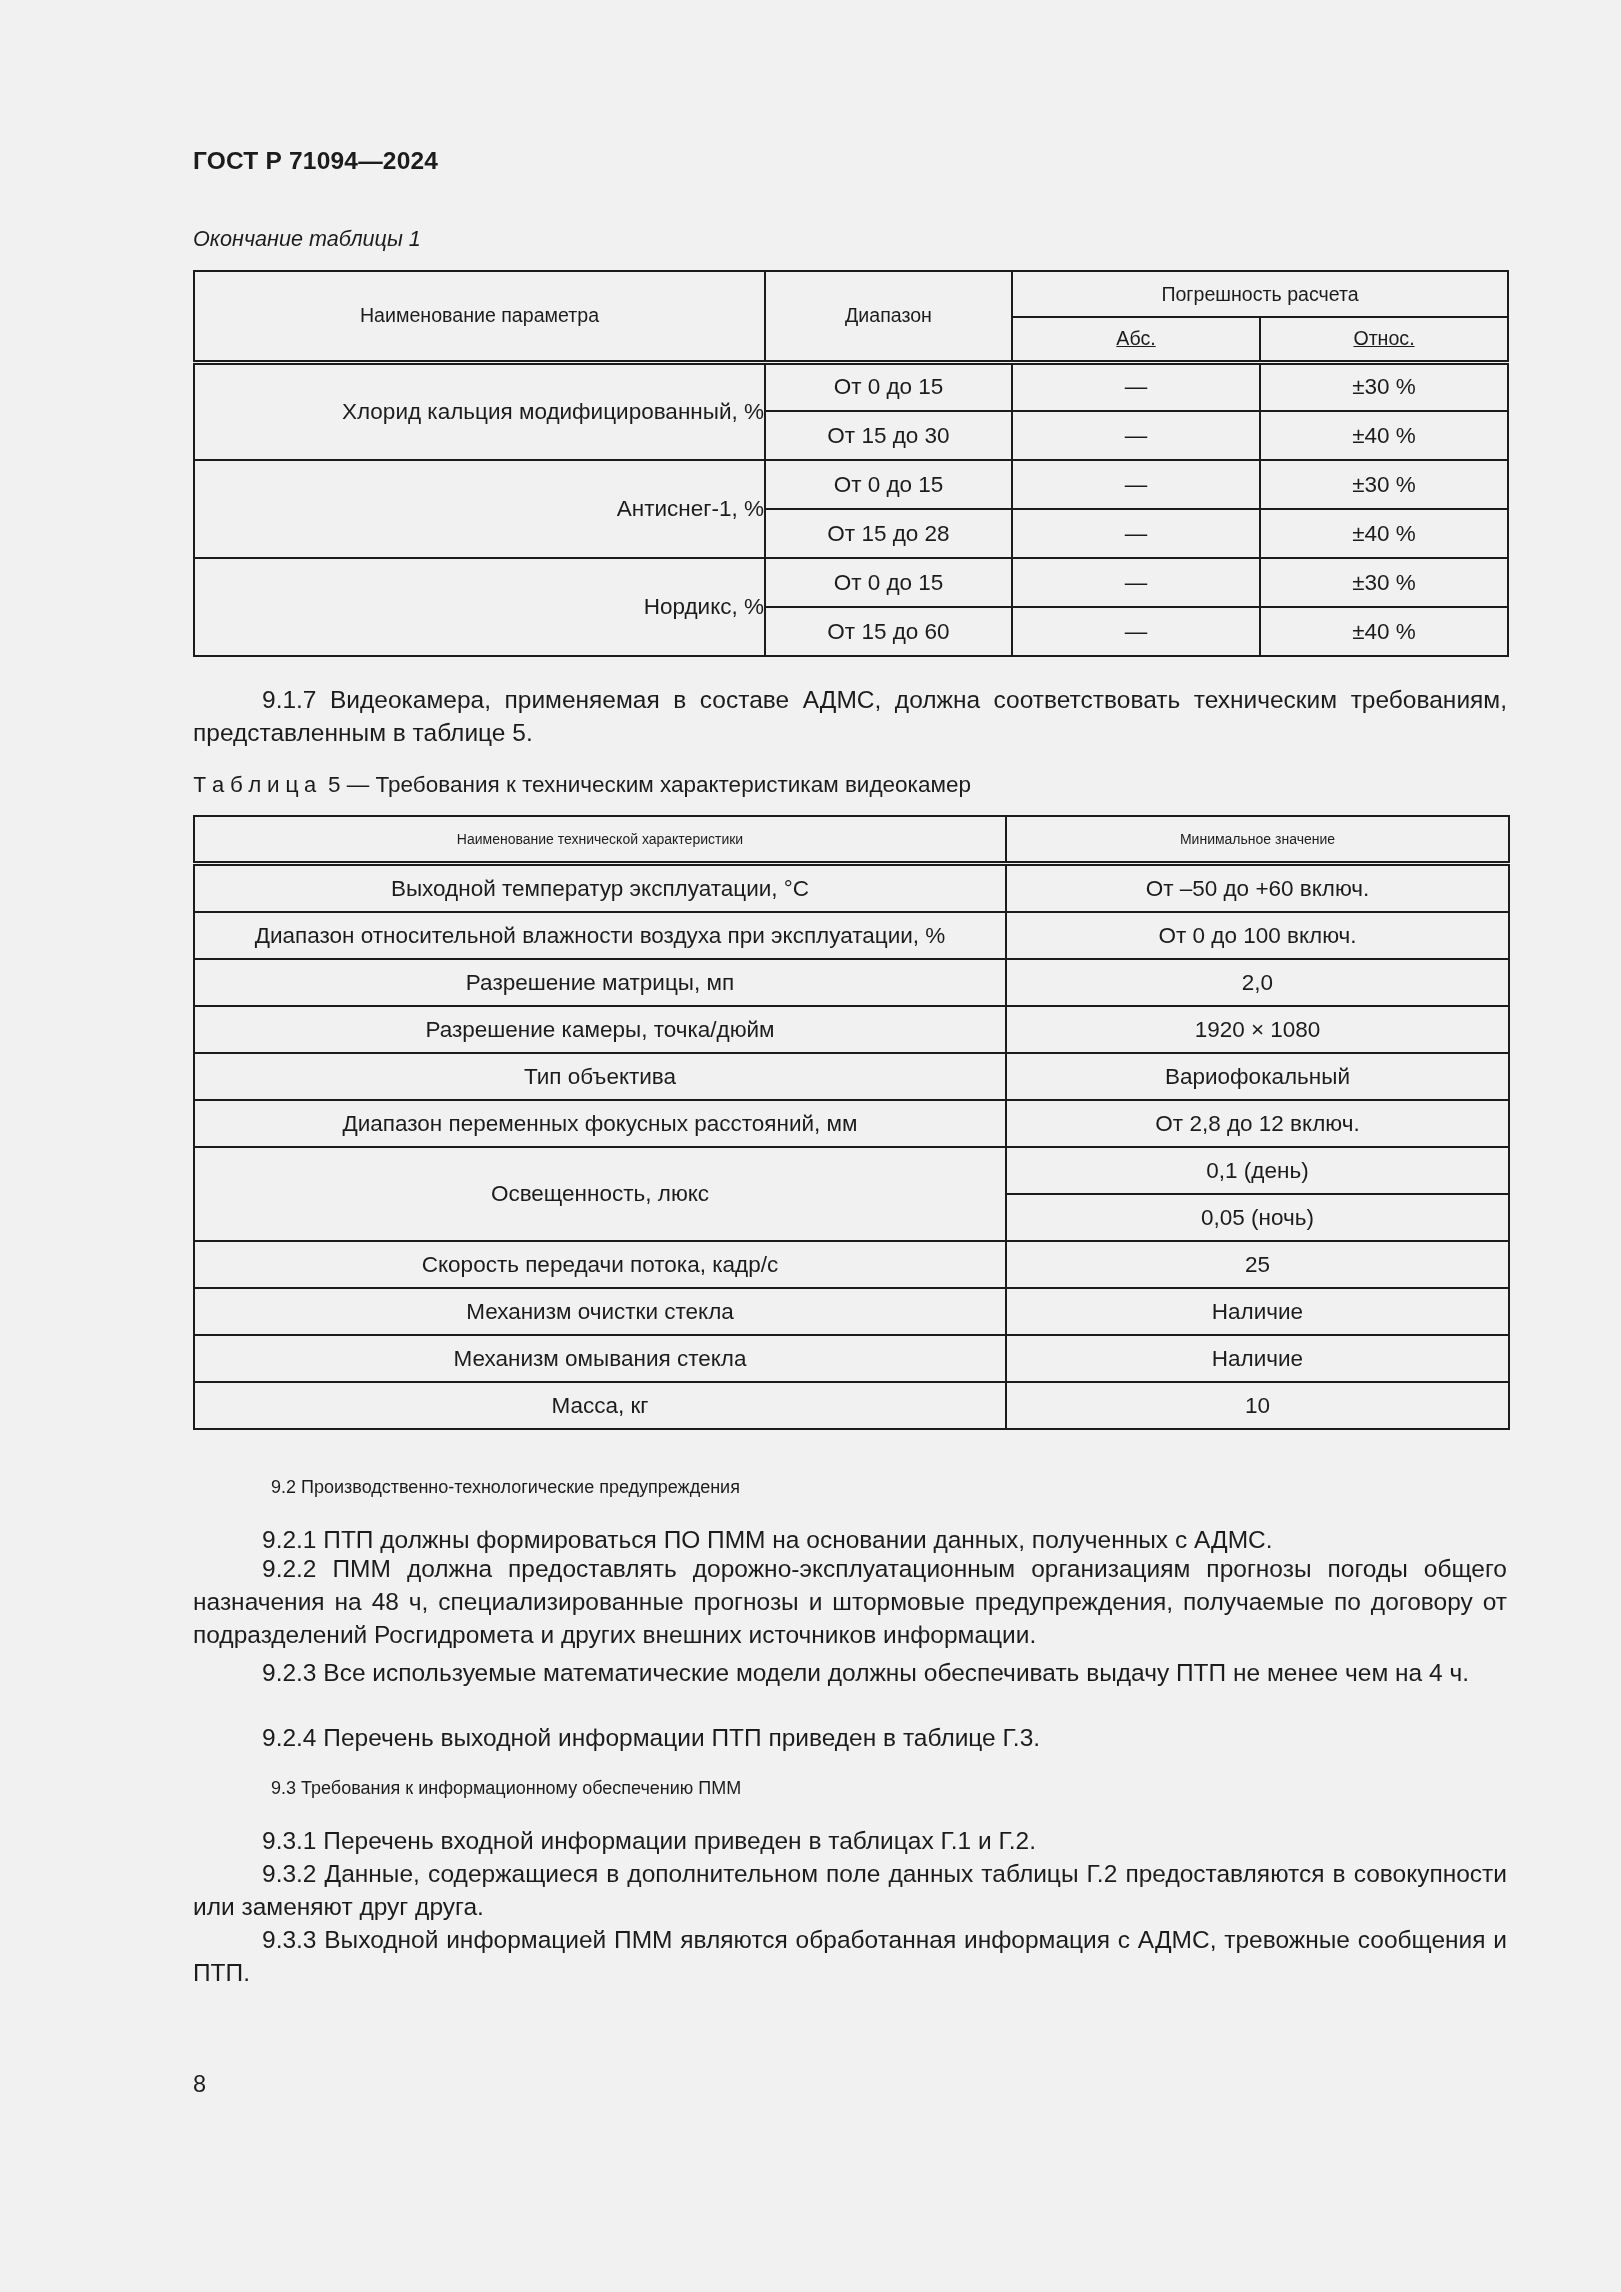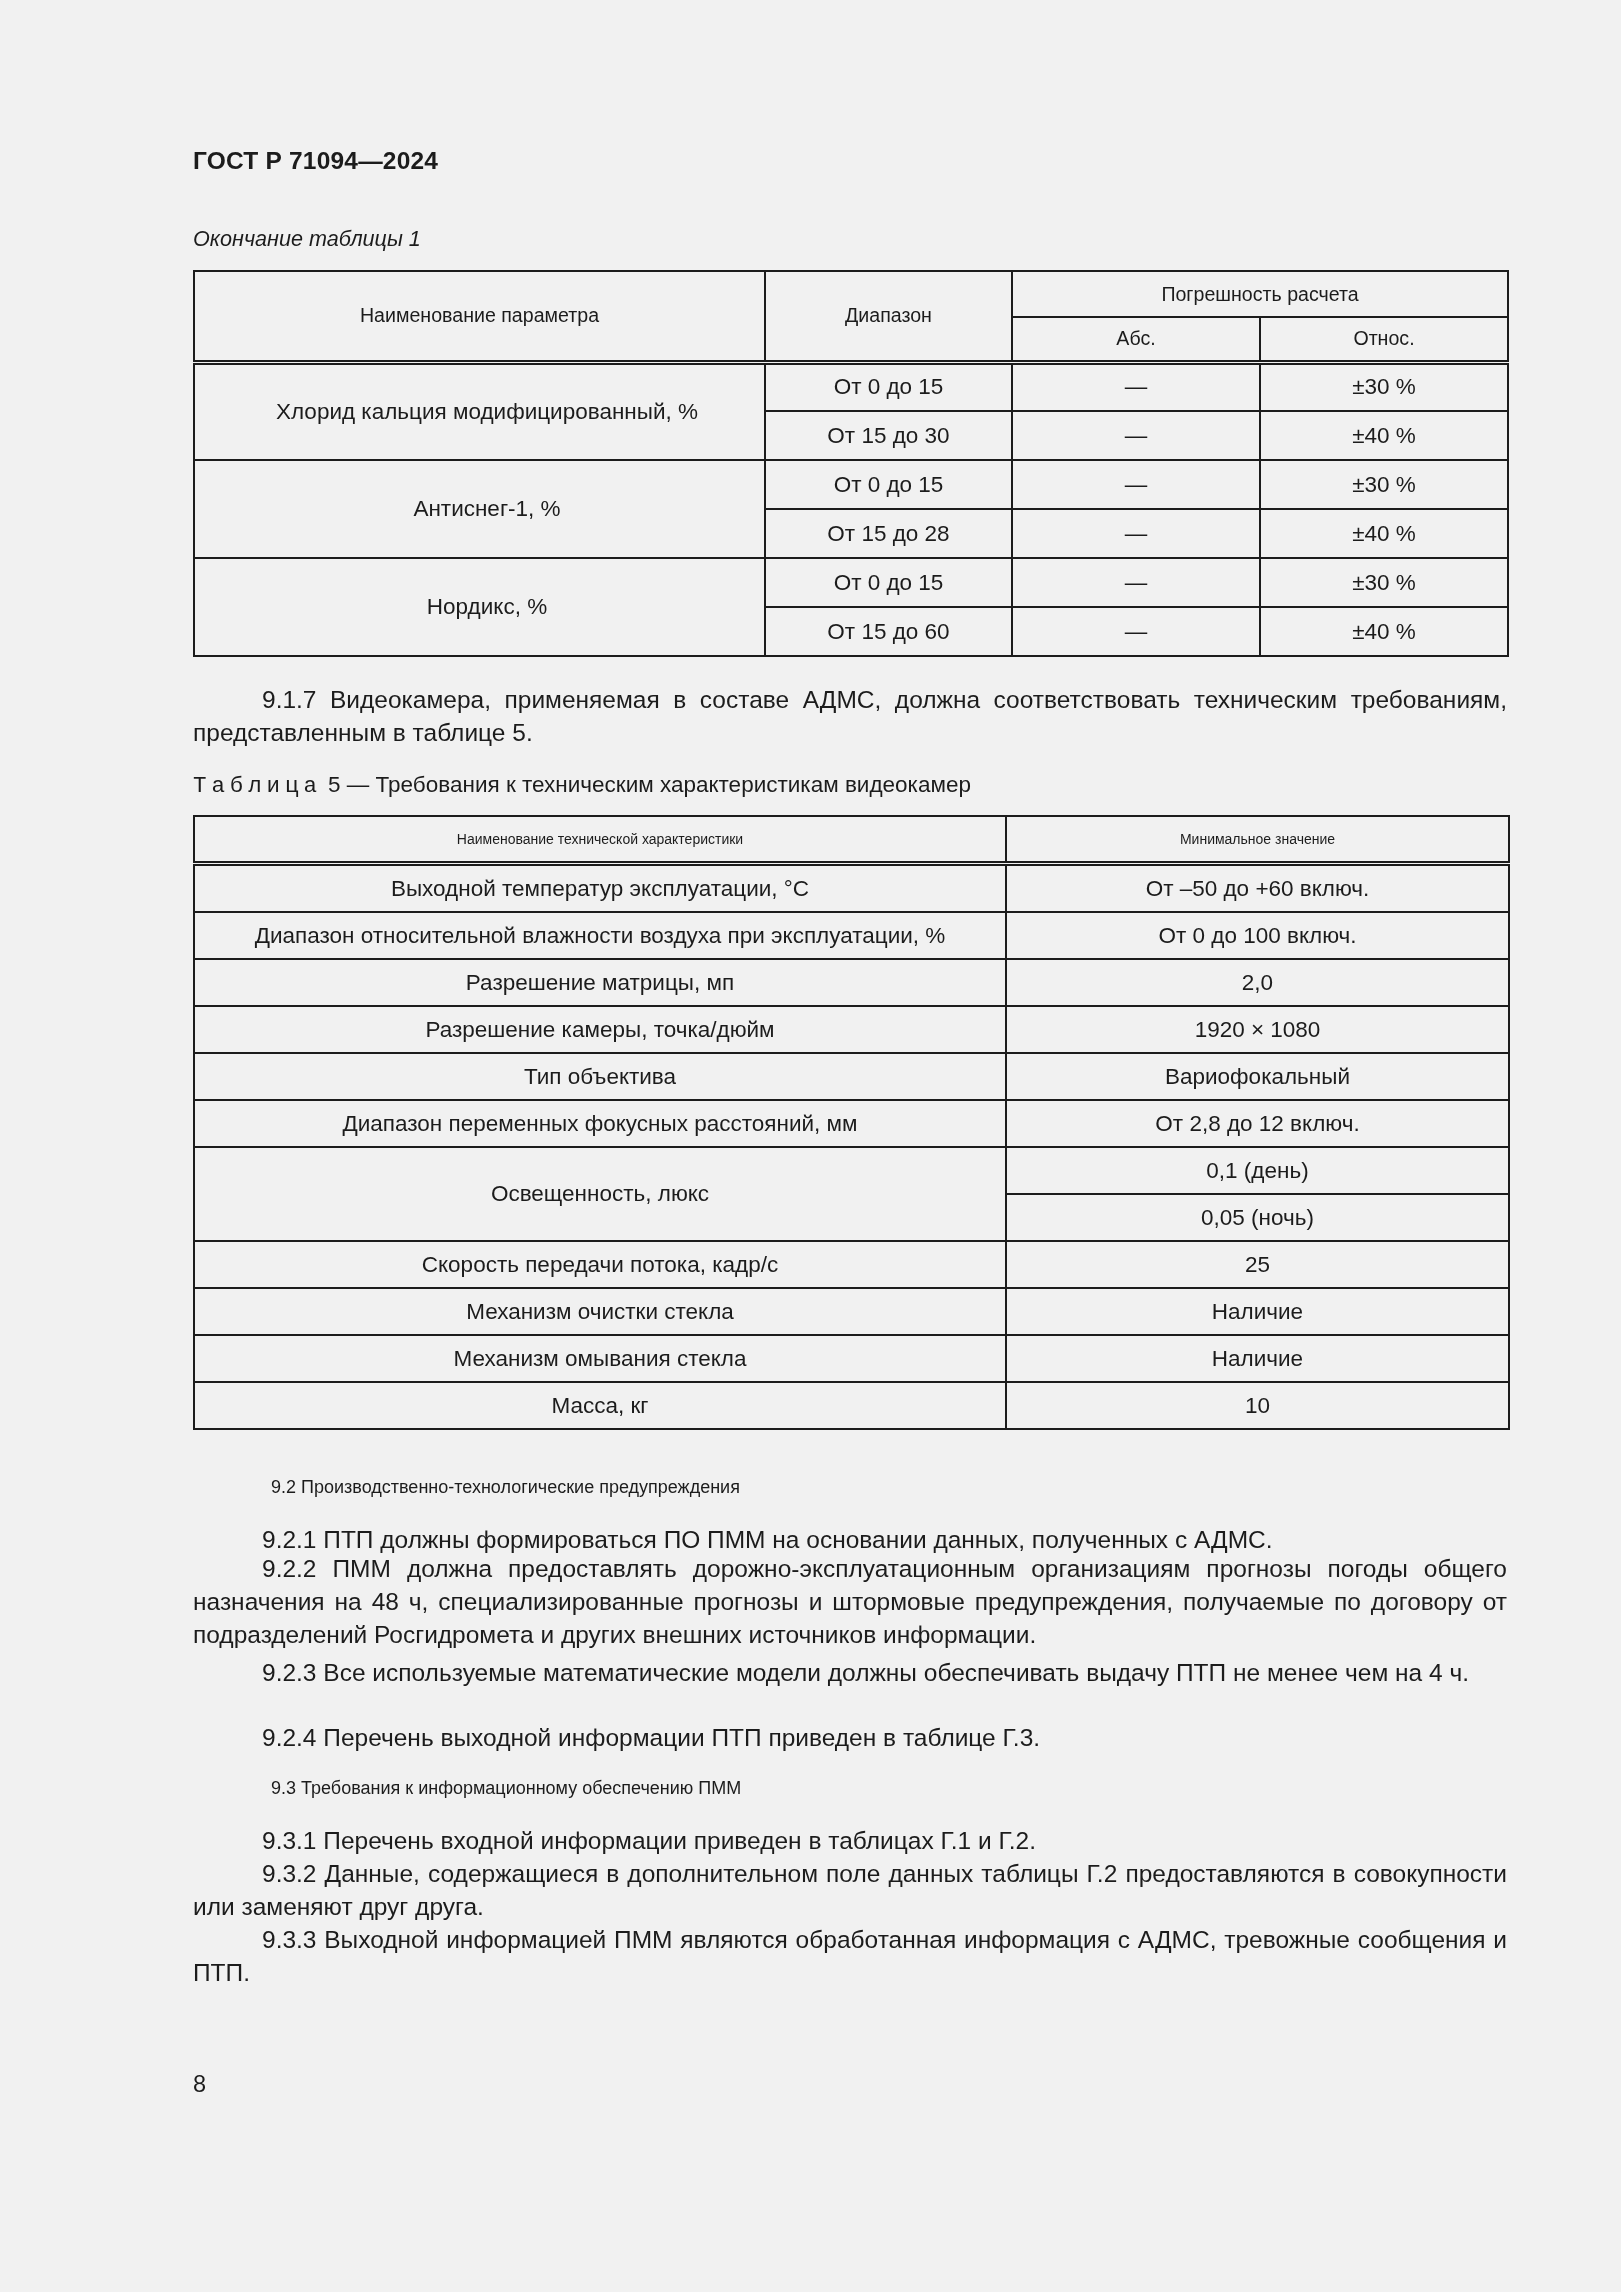--- a/index.html
+++ b/index.html
@@ -18,22 +18,22 @@
   }
   .caption-cont {
     position: absolute; top: 226px; left: 0;
     font-style: italic; font-size: 21.6px;
   }
   table { border-collapse: collapse; table-layout: fixed; position: absolute; left: 0; }
   td, th { border: 2px solid #1c1c1c; text-align: center; vertical-align: middle; padding: 0; font-weight: normal; margin-top: 48px; }
   
   .t4 { top: 270px; width: 1314px; font-size: 22.5px; }
   .t4 .hdr { font-size: 19.6px; }
-  .t4 .hdr-bottom td, .t4 .hdr-bottom th { border-bottom: 5.9px double #1c1c1c; }
-  .t4 td.name { text-align: center; padding-left: 15px; }
+  .t4 .hdr-bottom td, .t4 .hdr-bottom th { border-bottom: 5.9px double #1c1c1c; text-decoration: underline; }
+  .t4 td.name { text-align: right; padding-left: 15px; }
   .t4 .grp-sep td { border-top-width: 2.9px; }
   
   .t5 { top: 815px; width: 1314px; font-size: 22.5px; }
   .t5 .hdr th { font-size: 14px; height: 44px; border-bottom: 5.9px double #1c1c1c; }
   .t5 td { height: 45px; }
   .para {
     position: absolute; left: 0; width: 1314px;
     font-size: 24.5px; line-height: 33px; text-align: justify;
   }
   .indent { text-indent: 69px; }

